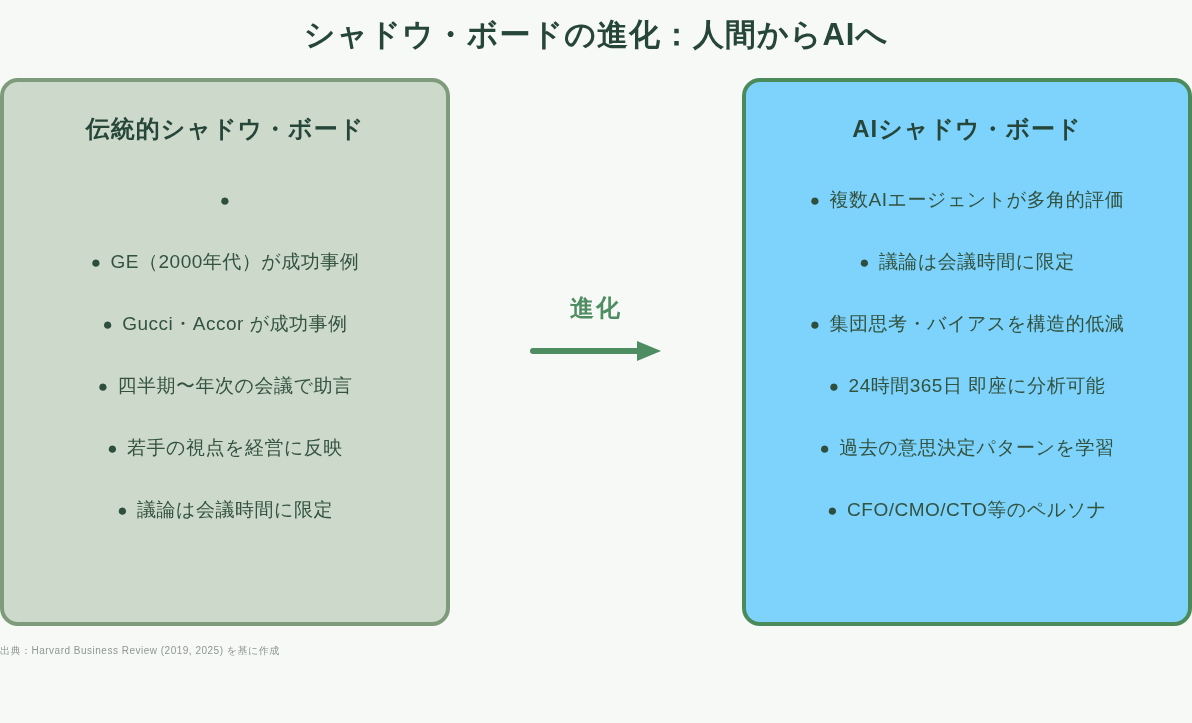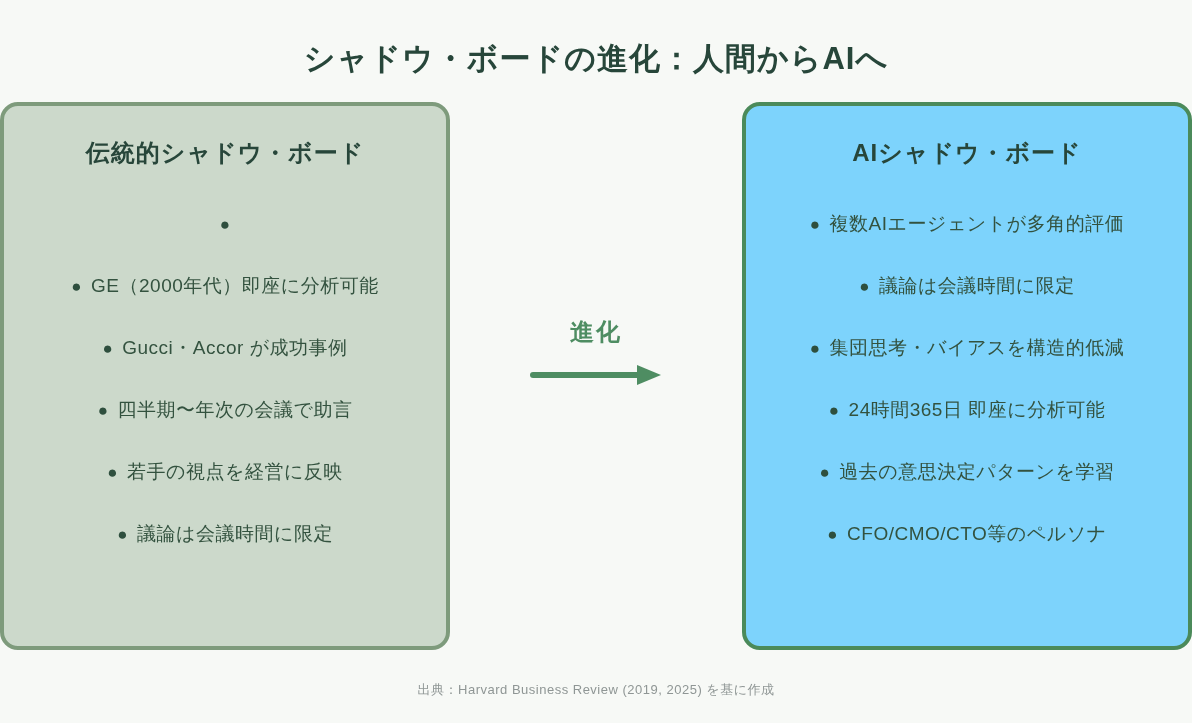--- a/index.html
+++ b/index.html
@@ -9,21 +9,21 @@
   }
   .page {
     position: relative;
     width: 1192px;
     height: 723px;
     background: #f7f9f6;
     overflow: hidden;
   }
   .page-title {
     margin: 0;
-    padding-top: 40px;
+    padding-top: 16px;
     text-align: center;
     font-size: 31px;
     line-height: 38px;
     font-weight: bold;
     letter-spacing: 1px;
     color: #27463a;
   }
   .row {
     display: flex;
     justify-content: center;
@@ -90,23 +90,23 @@
     align-items: center;
   }
   .evolve-label {
     font-size: 24px;
     font-weight: bold;
     letter-spacing: 2px;
     color: #4e8d62;
     margin-bottom: 16px;
   }
   .caption {
-    margin-top: 31px;
-    text-align: center;
-    font-size: 13px;
+    margin-top: 18px;
+    text-align: left;
+    font-size: 10px;
     letter-spacing: 0.5px;
     color: #8f9695;
   }
 </style>
 </head>
 <body>
 
 <div class="page">
 
   <h1 class="page-title">シャドウ・ボードの進化：人間からAIへ</h1>
@@ -114,21 +114,21 @@
   <div class="row">
 
     <section class="panel traditional">
       <h2 class="panel-title">伝統的シャドウ・ボード</h2>
       <ul class="panel-list">
         <li>
           <span class="dot">●</span>
         </li>
         <li>
           <span class="dot">●</span>
-          <span>GE（2000年代）即座に分析可能</span>
+          <span>GE（2000年代）が成功事例</span>
         </li>
         <li>
           <span class="dot">●</span>
           <span>Gucci・Accor が成功事例</span>
         </li>
         <li>
           <span class="dot">●</span>
           <span>四半期〜年次の会議で助言</span>
         </li>
         <li>

